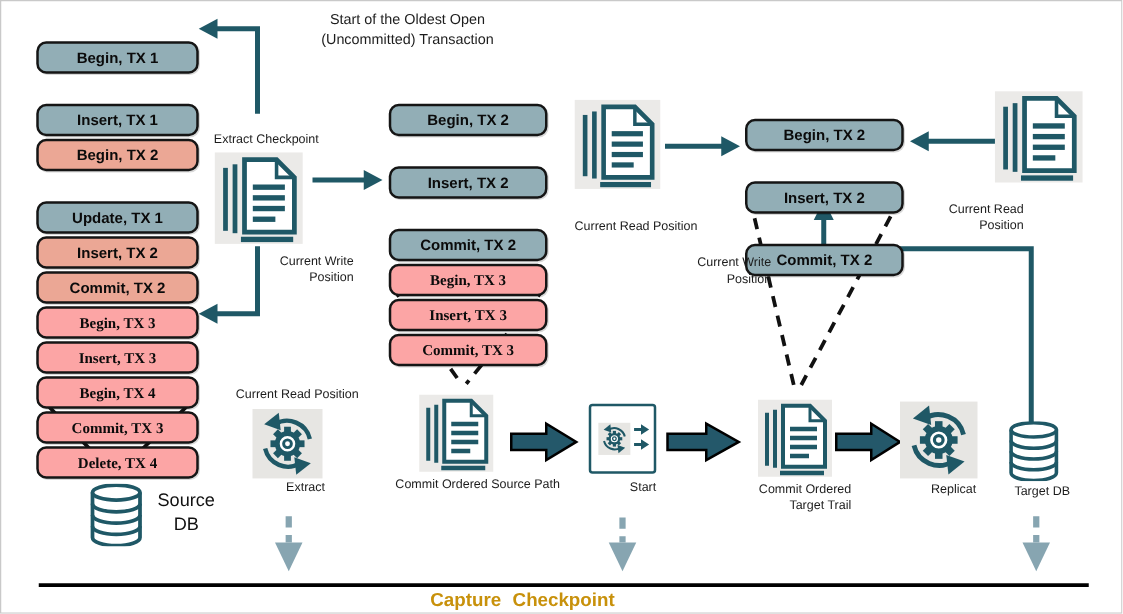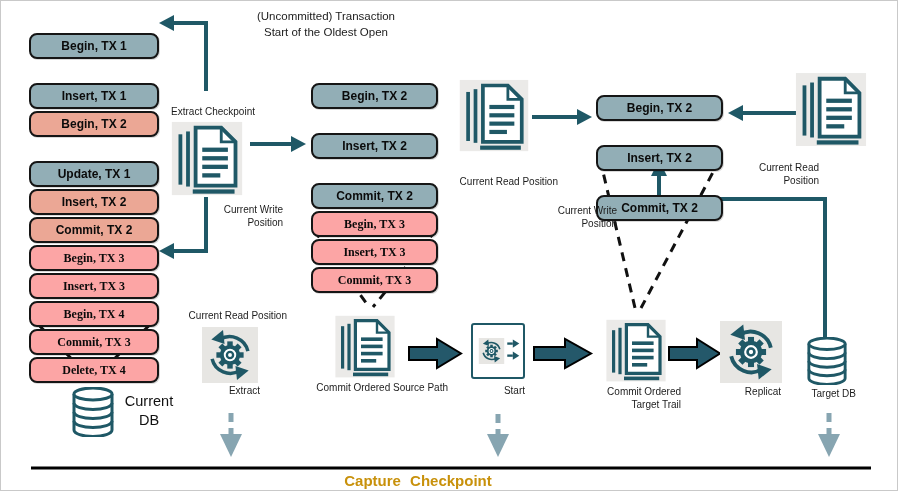--- a/index.html
+++ b/index.html
@@ -136,22 +136,22 @@
     <g fill="#87a5b1">
       <polygon points="219,433 241,433 230,456"></polygon>
       <polygon points="486,433 508,433 497,456"></polygon>
       <polygon points="817,433 839,433 828,456"></polygon>
     </g>
 
     <path d="M30 467 L870 467" stroke="#000" stroke-width="3"></path>
   </svg>
 
   <div class="title-lbl" style="left:240px;top:8px;width:170px;">
+    <div>Start of the Oldest Open</div>
     <div>(Uncommitted) Transaction</div>
-    <div>Start of the Oldest Open</div>
   </div>
 
   <div class="stack" style="left:28px;top:8px;width:130px;">
     <div class="txrow tone-blue">Begin, TX 1</div>
     <div class="txrow tone-blue">Insert, TX 1</div>
     <div class="txrow tone-salmon">Begin, TX 2</div>
     <div class="txrow tone-blue">Update, TX 1</div>
     <div class="txrow tone-salmon">Insert, TX 2</div>
     <div class="txrow tone-salmon">Commit, TX 2</div>
     <div class="txrow tone-gray">Begin, TX 3</div>
@@ -225,16 +225,16 @@
   <div class="lbl" style="left:445px;top:175px;width:112px;">Current Read Position</div>
   <div class="lbl" style="left:732px;top:161px;width:86px;">Current Read Position</div>
   <div class="lbl" style="left:530px;top:204px;width:86px;">Current Write Position</div>
   <div class="lbl" style="left:174px;top:309px;width:112px;">Current Read Position</div>
   <div class="lbl" style="left:199px;top:384px;width:60px;">Extract</div>
   <div class="lbl" style="left:297px;top:381px;width:150px;">Commit Ordered Source Path</div>
   <div class="lbl" style="left:470px;top:384px;width:54px;">Start</div>
   <div class="lbl" style="left:590px;top:385px;width:90px;">Commit Ordered Target Trail</div>
   <div class="lbl" style="left:722px;top:385px;width:58px;">Replicat</div>
   <div class="lbl" style="left:797px;top:387px;width:58px;">Target DB</div>
-  <div class="big-lbl" style="left:120px;top:391px;width:56px;">Current DB</div>
+  <div class="big-lbl" style="left:120px;top:391px;width:56px;">Source DB</div>
   <div class="gold-lbl" style="left:317px;top:471px;width:200px;">Capture Checkpoint</div>
 
 </div>
 
 </body></html>

